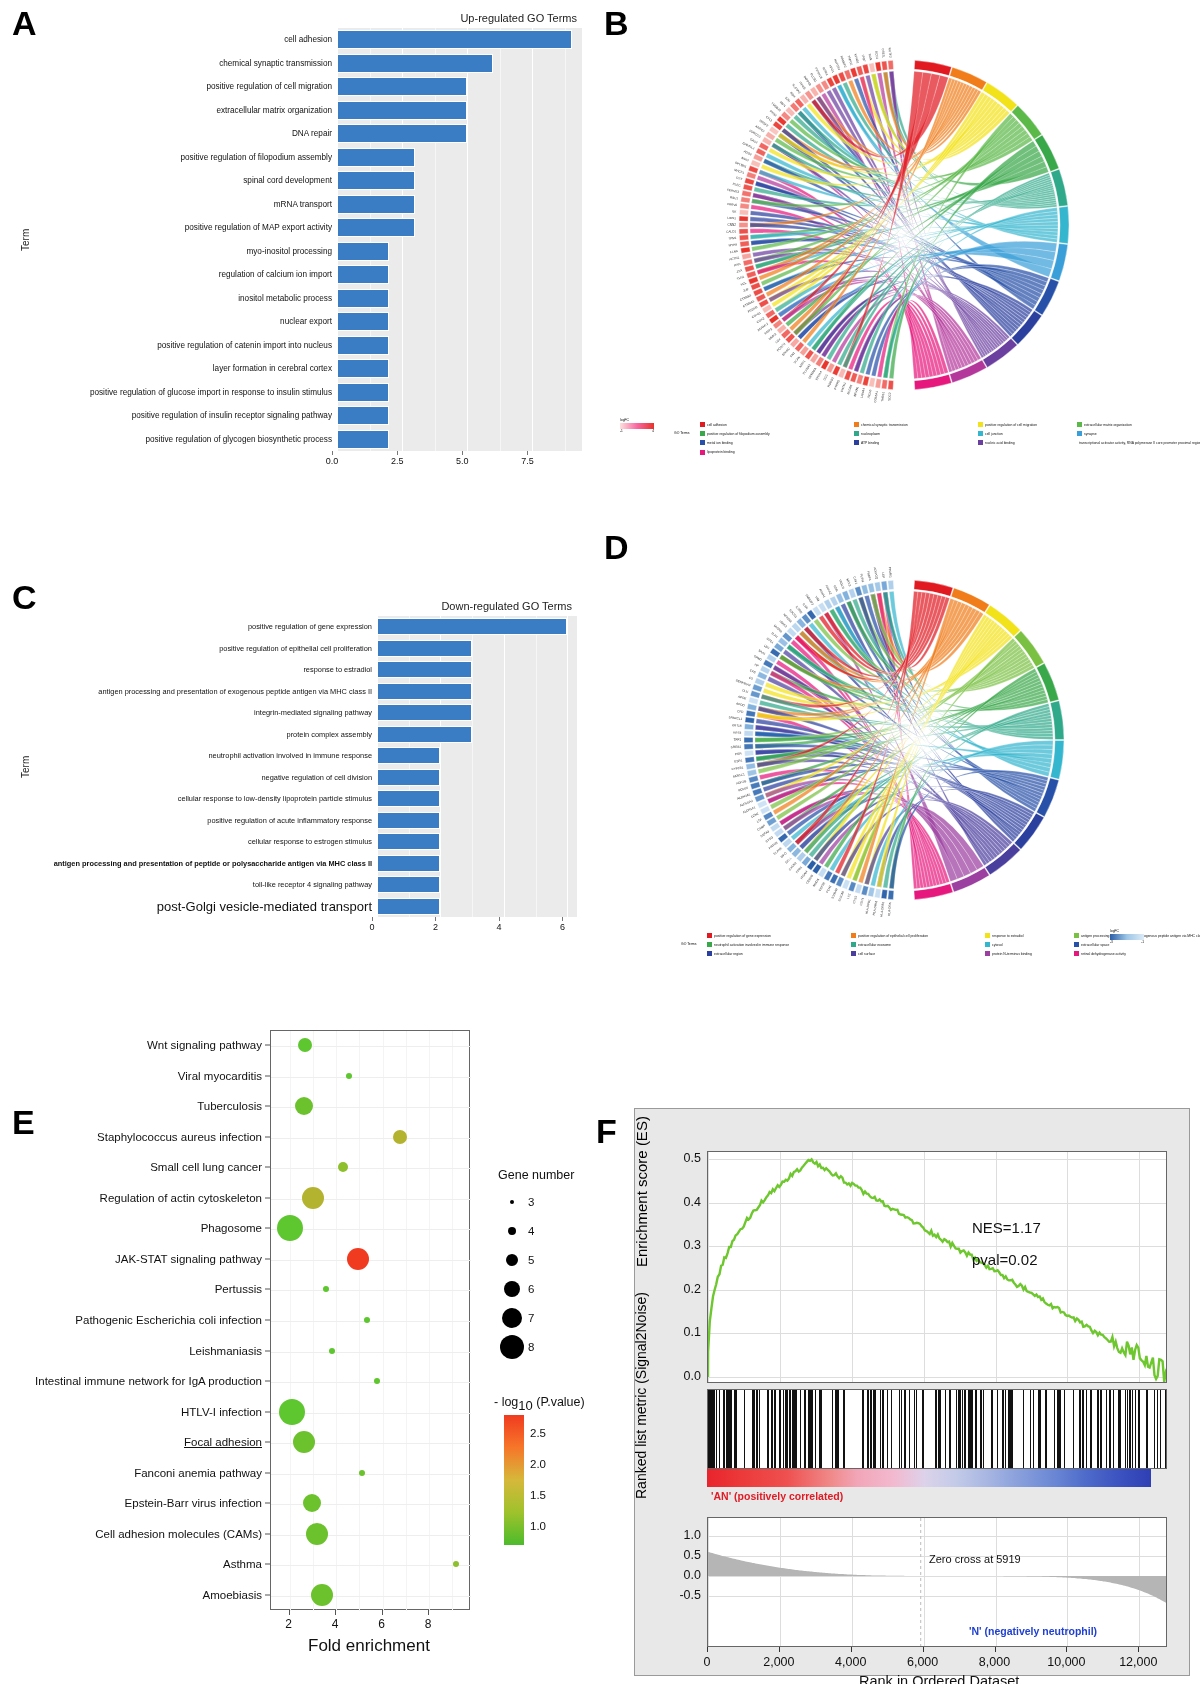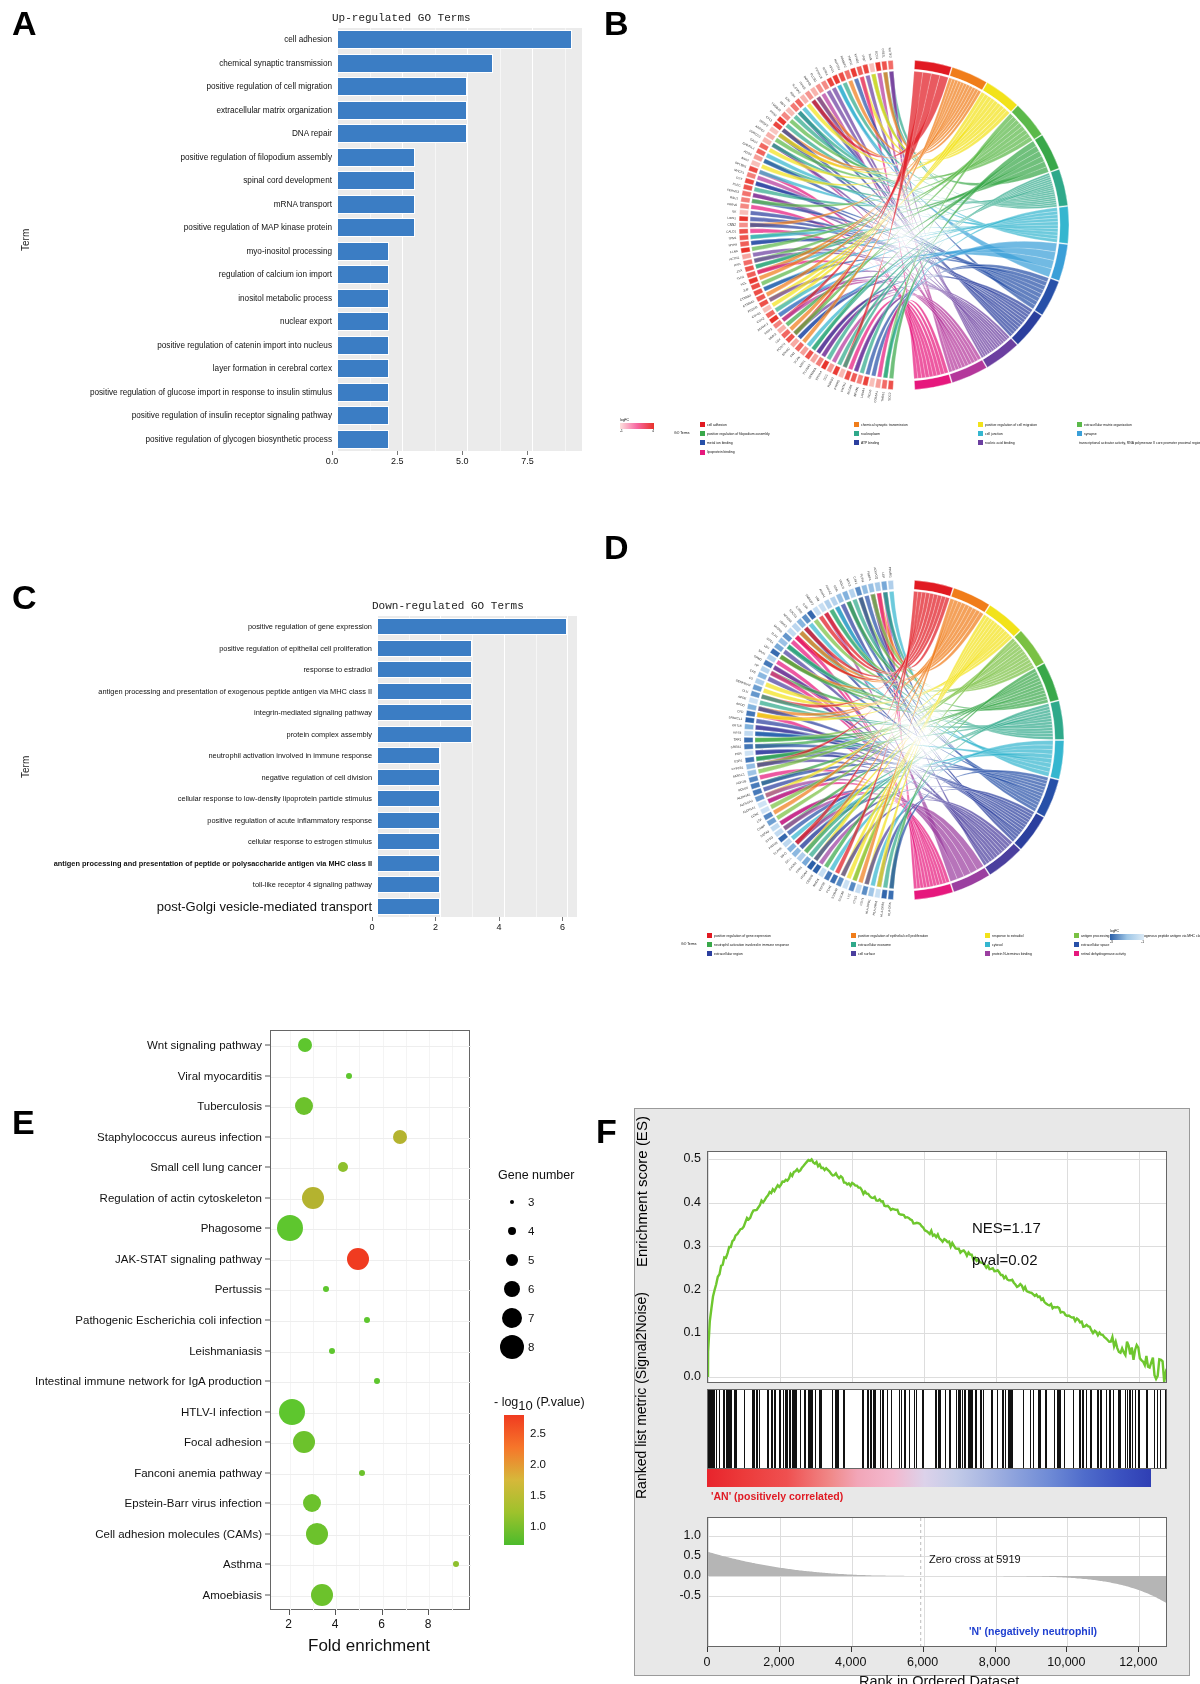--- a/index.html
+++ b/index.html
@@ -2,21 +2,21 @@
 <html><head>
 <meta charset="utf-8">
 <style>
   html,body{margin:0;padding:0;background:#fff;}
   body{width:1200px;height:1684px;position:relative;font-family:"Liberation Sans",sans-serif;color:#000;}
   .panel{position:absolute;}
   .panel-letter{position:absolute;font-family:"Liberation Sans",sans-serif;font-weight:bold;font-size:34px;line-height:1;color:#000;}
 
   
   .gg{position:absolute;}
-  .gg-title{text-align:left;font-size:11px;color:#222;margin-bottom:4px;font-family:Liberation Mono, monospace;}
+  .gg-title{text-align:right;font-size:11px;color:#222;margin-bottom:4px;}
   .gg-body{display:flex;align-items:stretch;}
   .gg-ylab{writing-mode:vertical-rl;transform:rotate(180deg);font-size:10px;color:#222;display:flex;align-items:center;justify-content:center;width:14px;}
   .gg-labels{display:flex;flex-direction:column;justify-content:space-between;padding-right:5px;text-align:right;}
   .gg-labels span{font-size:8.2px;color:#111;line-height:1;white-space:nowrap;display:block;}
   .gg-plot{position:relative;background:#ebebeb;flex:0 0 auto;}
   .gg-grid-v{position:absolute;top:0;bottom:0;width:1px;background:#ffffff;}
   .gg-grid-vm{position:absolute;top:0;bottom:0;width:1px;background:#f6f6f6;}
   .bar{position:absolute;background:#3b7dc4;border:0.6px solid #ffffff;box-sizing:border-box;}
   .gg-xaxis{position:relative;height:20px;}
   .gg-tick{position:absolute;top:0;width:1px;height:4px;background:#777;}
@@ -73,21 +73,21 @@
       <div class="gg-ylab">Term</div>
       <div class="gg-labels" style="width: 300px; height: 423px;">
         <span style="height: 23.5px; line-height: 23.5px; font-size: 8.2px;">cell adhesion</span>
         <span style="height: 23.5px; line-height: 23.5px; font-size: 8.2px;">chemical synaptic transmission</span>
         <span style="height: 23.5px; line-height: 23.5px; font-size: 8.2px;">positive regulation of cell migration</span>
         <span style="height: 23.5px; line-height: 23.5px; font-size: 8.2px;">extracellular matrix organization</span>
         <span style="height: 23.5px; line-height: 23.5px; font-size: 8.2px;">DNA repair</span>
         <span style="height: 23.5px; line-height: 23.5px; font-size: 8.2px;">positive regulation of filopodium assembly</span>
         <span style="height: 23.5px; line-height: 23.5px; font-size: 8.2px;">spinal cord development</span>
         <span style="height: 23.5px; line-height: 23.5px; font-size: 8.2px;">mRNA transport</span>
-        <span style="height: 23.5px; line-height: 23.5px; font-size: 8.2px;">positive regulation of MAP kinase protein</span>
+        <span style="height: 23.5px; line-height: 23.5px; font-size: 8.2px;">positive regulation of MAP export activity</span>
         <span style="height: 23.5px; line-height: 23.5px; font-size: 8.2px;">myo-inositol processing</span>
         <span style="height: 23.5px; line-height: 23.5px; font-size: 8.2px;">regulation of calcium ion import</span>
         <span style="height: 23.5px; line-height: 23.5px; font-size: 8.2px;">inositol metabolic process</span>
         <span style="height: 23.5px; line-height: 23.5px; font-size: 8.2px;">nuclear export</span>
         <span style="height: 23.5px; line-height: 23.5px; font-size: 8.2px;">positive regulation of catenin import into nucleus</span>
         <span style="height: 23.5px; line-height: 23.5px; font-size: 8.2px;">layer formation in cerebral cortex</span>
         <span style="height: 23.5px; line-height: 23.5px; font-size: 8.2px;">positive regulation of glucose import in response to insulin stimulus</span>
         <span style="height: 23.5px; line-height: 23.5px; font-size: 8.2px;">positive regulation of insulin receptor signaling pathway</span>
         <span style="height: 23.5px; line-height: 23.5px; font-size: 8.2px;">positive regulation of glycogen biosynthetic process</span>
       </div>
@@ -943,21 +943,21 @@
     <div class="bub-ylabel" style="right: 328px; top: 269.474px;">Pertussis</div>
     <div class="bub-ytick" style="left: 265px; top: 269.474px;"></div>
     <div class="bub-ylabel" style="right: 328px; top: 300px;">Pathogenic Escherichia coli infection</div>
     <div class="bub-ytick" style="left: 265px; top: 300px;"></div>
     <div class="bub-ylabel" style="right: 328px; top: 330.526px;">Leishmaniasis</div>
     <div class="bub-ytick" style="left: 265px; top: 330.526px;"></div>
     <div class="bub-ylabel" style="right: 328px; top: 361.053px;">Intestinal immune network for IgA production</div>
     <div class="bub-ytick" style="left: 265px; top: 361.053px;"></div>
     <div class="bub-ylabel" style="right: 328px; top: 391.579px;">HTLV-I infection</div>
     <div class="bub-ytick" style="left: 265px; top: 391.579px;"></div>
-    <div class="bub-ylabel" style="right: 328px; top: 422.105px;">Focal adhesion</div>
+    <div class="bub-ylabel" style="right: 328px; top: 422.105px; text-decoration: underline;">Focal adhesion</div>
     <div class="bub-ytick" style="left: 265px; top: 422.105px;"></div>
     <div class="bub-ylabel" style="right: 328px; top: 452.632px;">Fanconi anemia pathway</div>
     <div class="bub-ytick" style="left: 265px; top: 452.632px;"></div>
     <div class="bub-ylabel" style="right: 328px; top: 483.158px;">Epstein-Barr virus infection</div>
     <div class="bub-ytick" style="left: 265px; top: 483.158px;"></div>
     <div class="bub-ylabel" style="right: 328px; top: 513.684px;">Cell adhesion molecules (CAMs)</div>
     <div class="bub-ytick" style="left: 265px; top: 513.684px;"></div>
     <div class="bub-ylabel" style="right: 328px; top: 544.211px;">Asthma</div>
     <div class="bub-ytick" style="left: 265px; top: 544.211px;"></div>
     <div class="bub-ylabel" style="right: 328px; top: 574.737px;">Amoebiasis</div>

